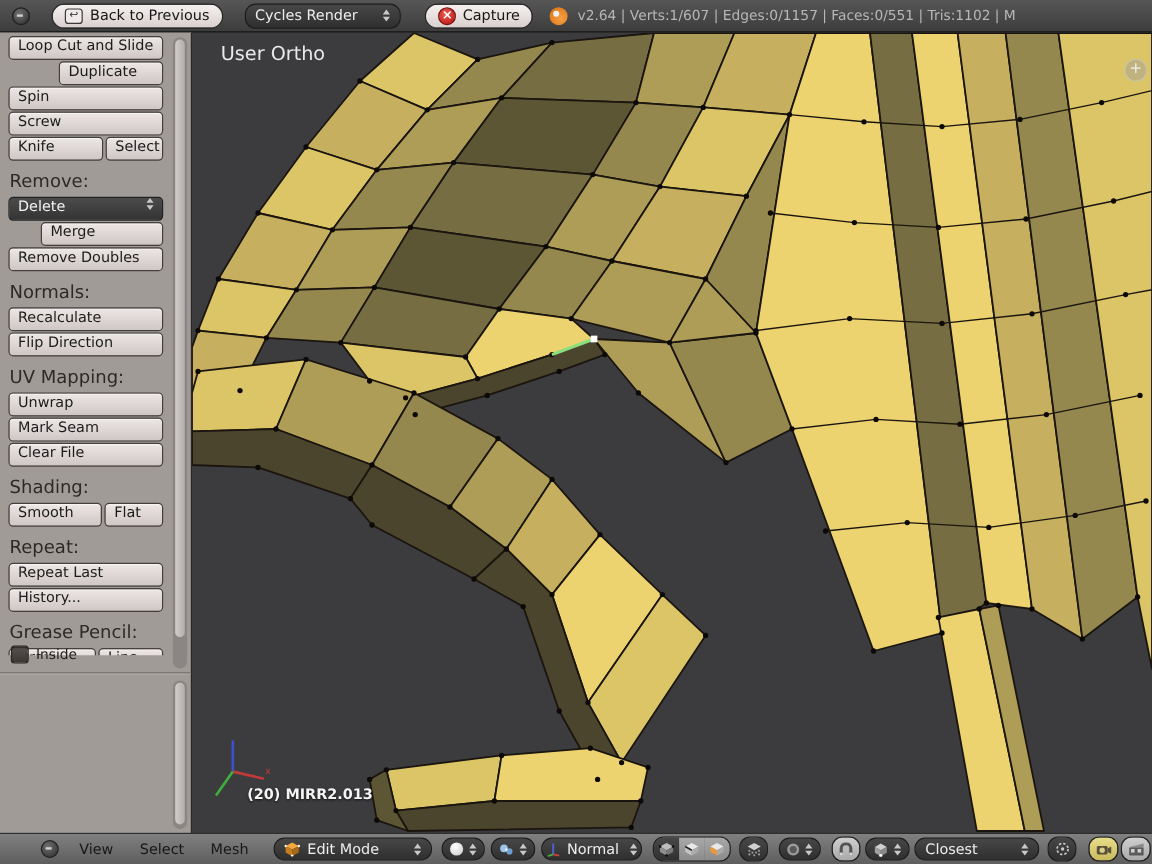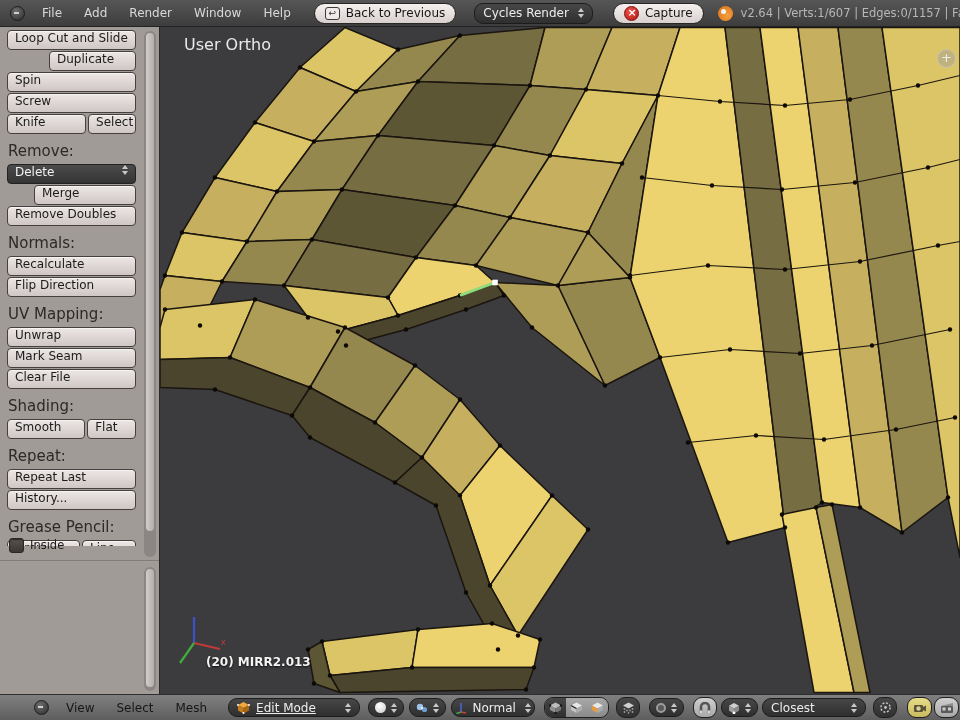--- a/index.html
+++ b/index.html
@@ -72,27 +72,20 @@
   .sbtn{border:1px solid #1f1f1f;border-radius:9px;height:19px;width:22px;display:flex;
     align-items:center;justify-content:center;background:linear-gradient(#474747,#303030);}
   .sbtn.lit{background:linear-gradient(#cfcfcf,#a9a9a9);}
   svg{display:block;}
 </style>
 </head>
 <body>
 
 <div class="header">
   <div class="circle-btn"></div>
-  <div id="header-menus" style="display:flex;">
-      <div class="hmenu">File</div>
-      <div class="hmenu">Add</div>
-      <div class="hmenu">Render</div>
-      <div class="hmenu">Window</div>
-      <div class="hmenu">Help</div>
-    </div>
   <div class="lightbtn" style="margin-left:12px;">
     <span class="back-icon">↩</span>
     <span>Back to Previous</span>
   </div>
   <div class="darkdd" style="margin-left:18px;width:112px;justify-content:space-between;">
     <span>Cycles Render</span>
     <span class="arrows">
         <span class="tri-up"></span>
         <span class="tri-down"></span>
       </span>
@@ -412,21 +405,21 @@
 
 <div class="footer">
   <div class="circle-btn" style="margin-left:34px;"></div>
   <div id="footer-menus" style="display:flex;">
       <div class="fmenu">View</div>
       <div class="fmenu">Select</div>
       <div class="fmenu">Mesh</div>
     </div>
 
   <div class="darkdd fw" style="margin-left:10px;width:132px;justify-content:space-between;">
-    <span style="display:flex;align-items:center;gap:6px;text-decoration:underline;">
+    <span style="display:flex;align-items:center;gap:6px;">
       <svg width="13" height="13" viewBox="0 0 13 13">
         <polygon points="6.5,1 12,4 6.5,7 1,4" fill="#f2a83c"></polygon>
         <polygon points="1,4 6.5,7 6.5,12.5 1,9.5" fill="#c77d1e"></polygon>
         <polygon points="12,4 6.5,7 6.5,12.5 12,9.5" fill="#a96a15"></polygon>
         <circle cx="1" cy="4" r="1" fill="#fff"></circle>
           <circle cx="12" cy="4" r="1" fill="#fff"></circle>
         <circle cx="6.5" cy="12" r="1" fill="#fff"></circle>
       </svg>
       <span>Edit Mode</span>
     </span>

